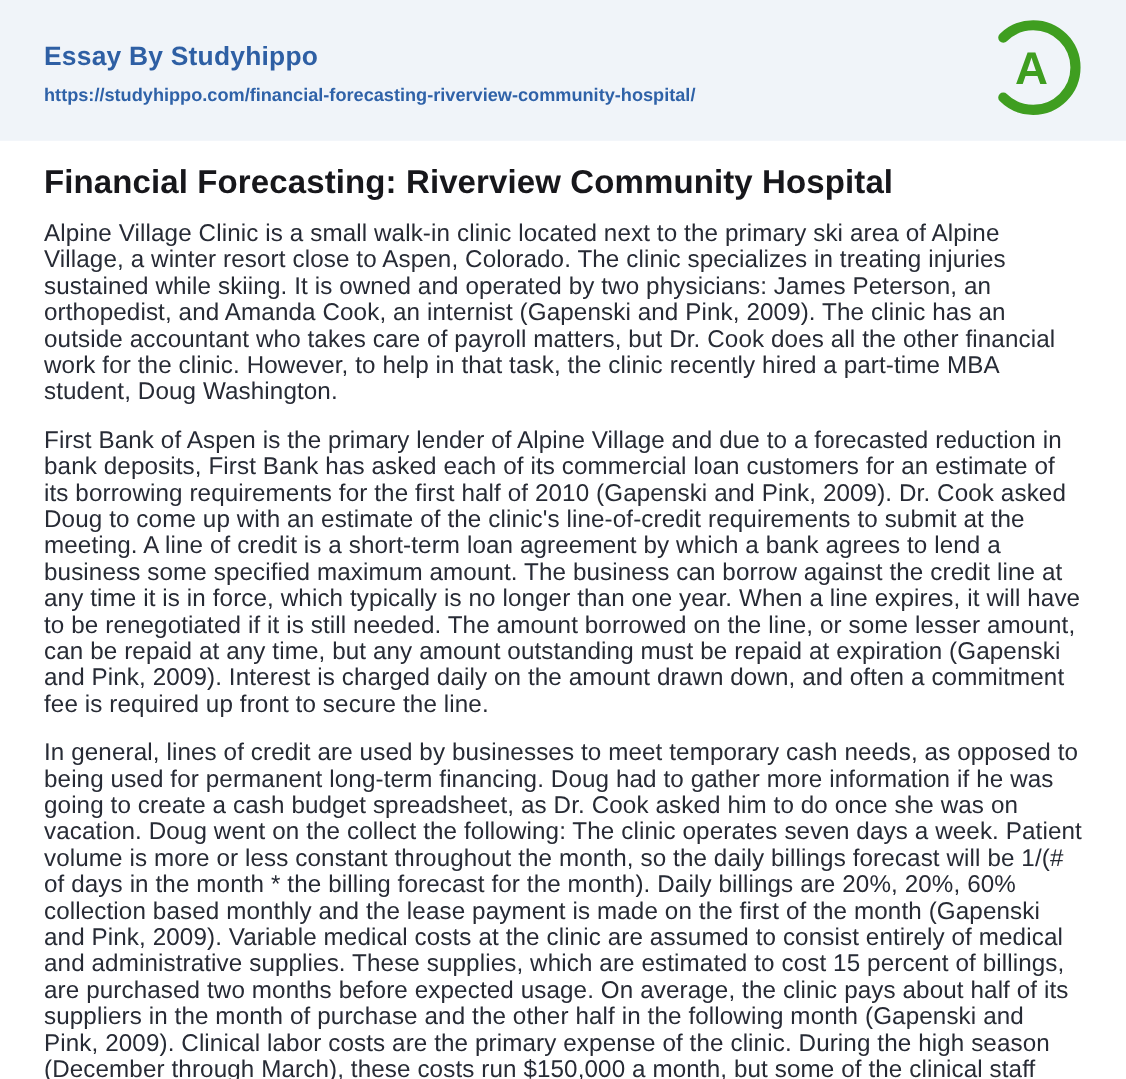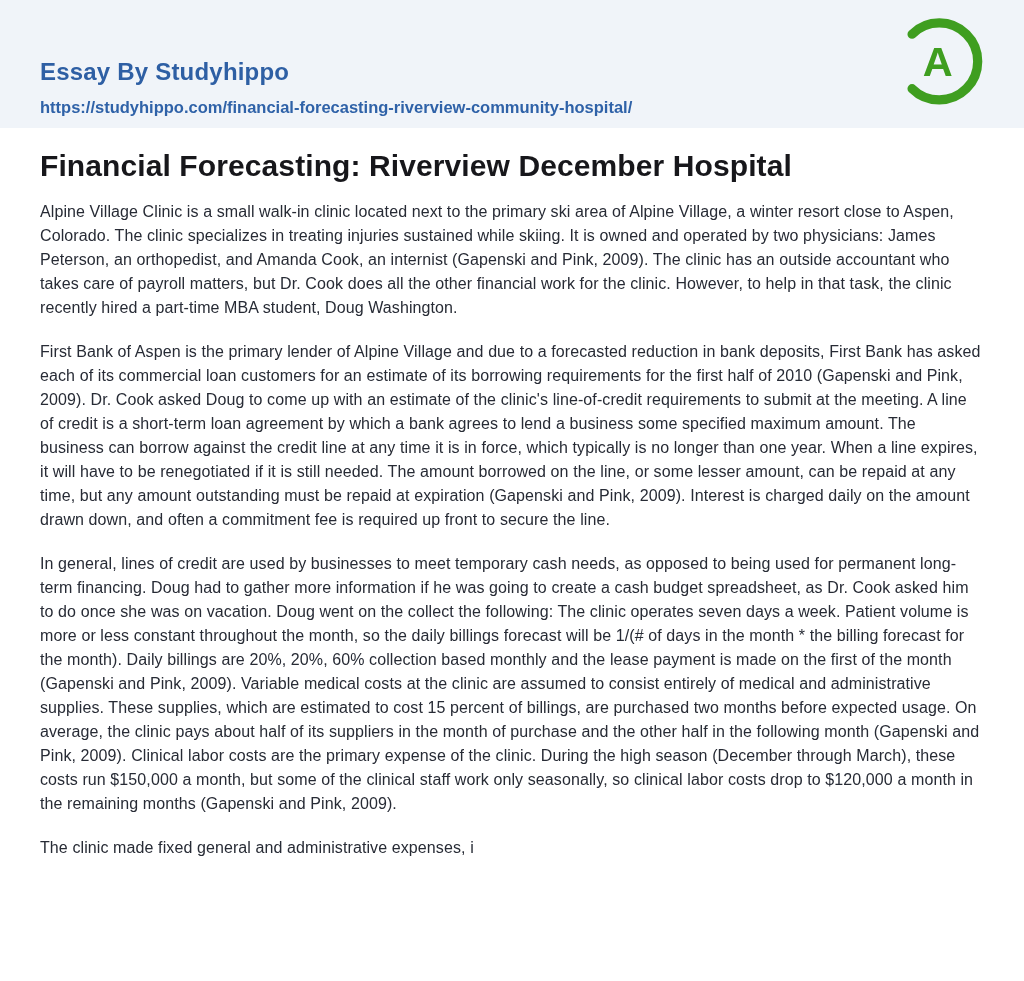--- a/index.html
+++ b/index.html
@@ -12,21 +12,21 @@
   body {
     height: 981px;
     overflow: hidden;
   }
 
   
   .site-header {
     background: #f0f4f9;
     height: 128px;
     position: relative;
-    padding: 60px 40px 0 40px;
+    padding: 40px 40px 0 40px;
   }
   .site-title {
     color: #2e5fa4;
     font-size: 24px;
     font-weight: 700;
     letter-spacing: 0.2px;
     line-height: 1;
     cursor: pointer;
   }
   .site-url {
@@ -55,21 +55,21 @@
     color: #17171b;
     font-size: 30px;
     font-weight: 800;
     line-height: 1.08;
     letter-spacing: 0.1px;
     max-width: 900px;
     margin-bottom: 18px;
   }
   .content p {
     color: #272b35;
-    font-size: 16px;
+    font-size: 22px;
     line-height: 24px;
     letter-spacing: 0.1px;
     max-width: 948px;
     margin-bottom: 20px;
   }
 </style>
 </head>
 <body>
 
 <header class="site-header">
@@ -77,18 +77,18 @@
   <div class="site-url">https://studyhippo.com/financial-forecasting-riverview-community-hospital/</div>
   <div class="logo">
     <svg viewBox="-2 -2 104 124" aria-hidden="true">
       <path d="M 4.6 20.6 A 50 50 0 1 1 4.6 91.4" fill="none" stroke="#3f9e20" stroke-width="12" stroke-linecap="round"></path>
       <text x="38" y="75" text-anchor="middle" font-family="Liberation Sans, DejaVu Sans, sans-serif" font-size="54" font-weight="700" fill="#3f9e20">A</text>
     </svg>
   </div>
 </header>
 
 <main class="content">
-  <h1 class="article-title">Financial Forecasting: Riverview December Hospital</h1>
+  <h1 class="article-title">Financial Forecasting: Riverview Community Hospital</h1>
   <p>Alpine Village Clinic is a small walk-in clinic located next to the primary ski area of Alpine Village, a winter resort close to Aspen, Colorado. The clinic specializes in treating injuries sustained while skiing. It is owned and operated by two physicians: James Peterson, an orthopedist, and Amanda Cook, an internist (Gapenski and Pink, 2009). The clinic has an outside accountant who takes care of payroll matters, but Dr. Cook does all the other financial work for the clinic. However, to help in that task, the clinic recently hired a part-time MBA student, Doug Washington.</p>
   <p>First Bank of Aspen is the primary lender of Alpine Village and due to a forecasted reduction in bank deposits, First Bank has asked each of its commercial loan customers for an estimate of its borrowing requirements for the first half of 2010 (Gapenski and Pink, 2009). Dr. Cook asked Doug to come up with an estimate of the clinic's line-of-credit requirements to submit at the meeting. A line of credit is a short-term loan agreement by which a bank agrees to lend a business some specified maximum amount. The business can borrow against the credit line at any time it is in force, which typically is no longer than one year. When a line expires, it will have to be renegotiated if it is still needed. The amount borrowed on the line, or some lesser amount, can be repaid at any time, but any amount outstanding must be repaid at expiration (Gapenski and Pink, 2009). Interest is charged daily on the amount drawn down, and often a commitment fee is required up front to secure the line.</p>
   <p>In general, lines of credit are used by businesses to meet temporary cash needs, as opposed to being used for permanent long-term financing. Doug had to gather more information if he was going to create a cash budget spreadsheet, as Dr. Cook asked him to do once she was on vacation. Doug went on the collect the following: The clinic operates seven days a week. Patient volume is more or less constant throughout the month, so the daily billings forecast will be 1/(# of days in the month * the billing forecast for the month). Daily billings are 20%, 20%, 60% collection based monthly and the lease payment is made on the first of the month (Gapenski and Pink, 2009). Variable medical costs at the clinic are assumed to consist entirely of medical and administrative supplies. These supplies, which are estimated to cost 15 percent of billings, are purchased two months before expected usage. On average, the clinic pays about half of its suppliers in the month of purchase and the other half in the following month (Gapenski and Pink, 2009). Clinical labor costs are the primary expense of the clinic. During the high season (December through March), these costs run $150,000 a month, but some of the clinical staff work only seasonally, so clinical labor costs drop to $120,000 a month in the remaining months (Gapenski and Pink, 2009).</p>
   <p>The clinic made fixed general and administrative expenses, i</p>
 </main>
 
 </body></html>

